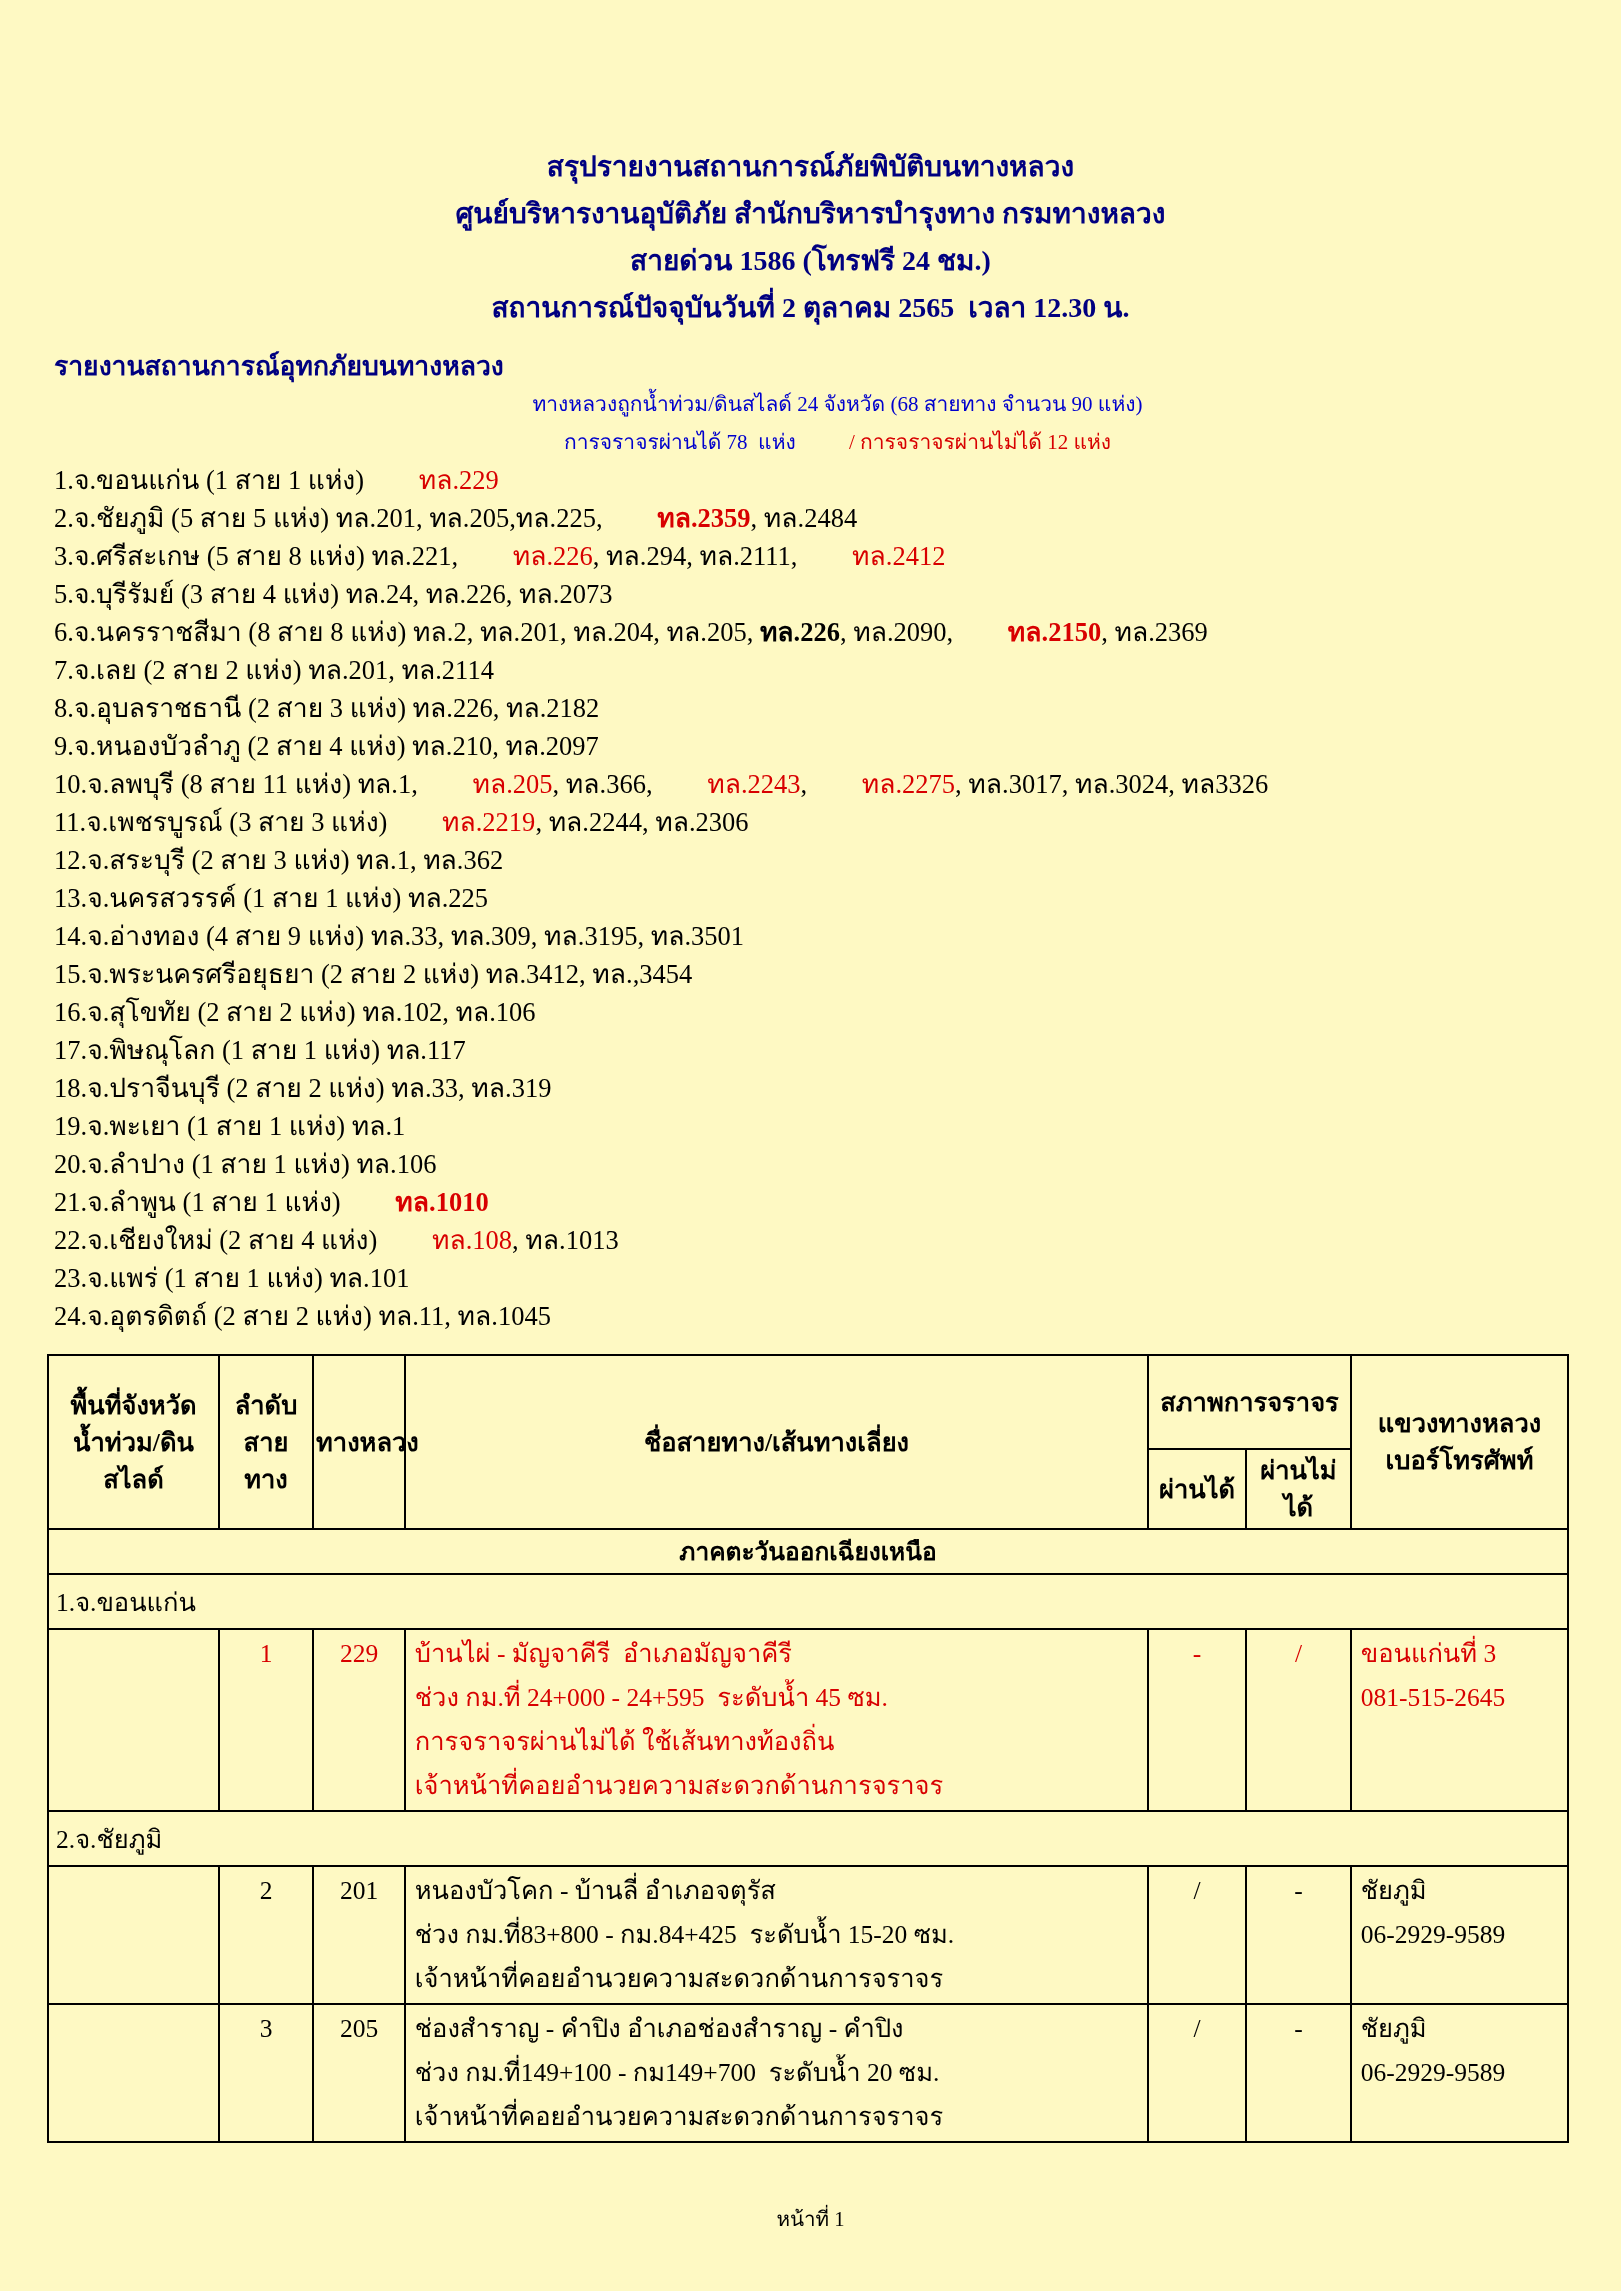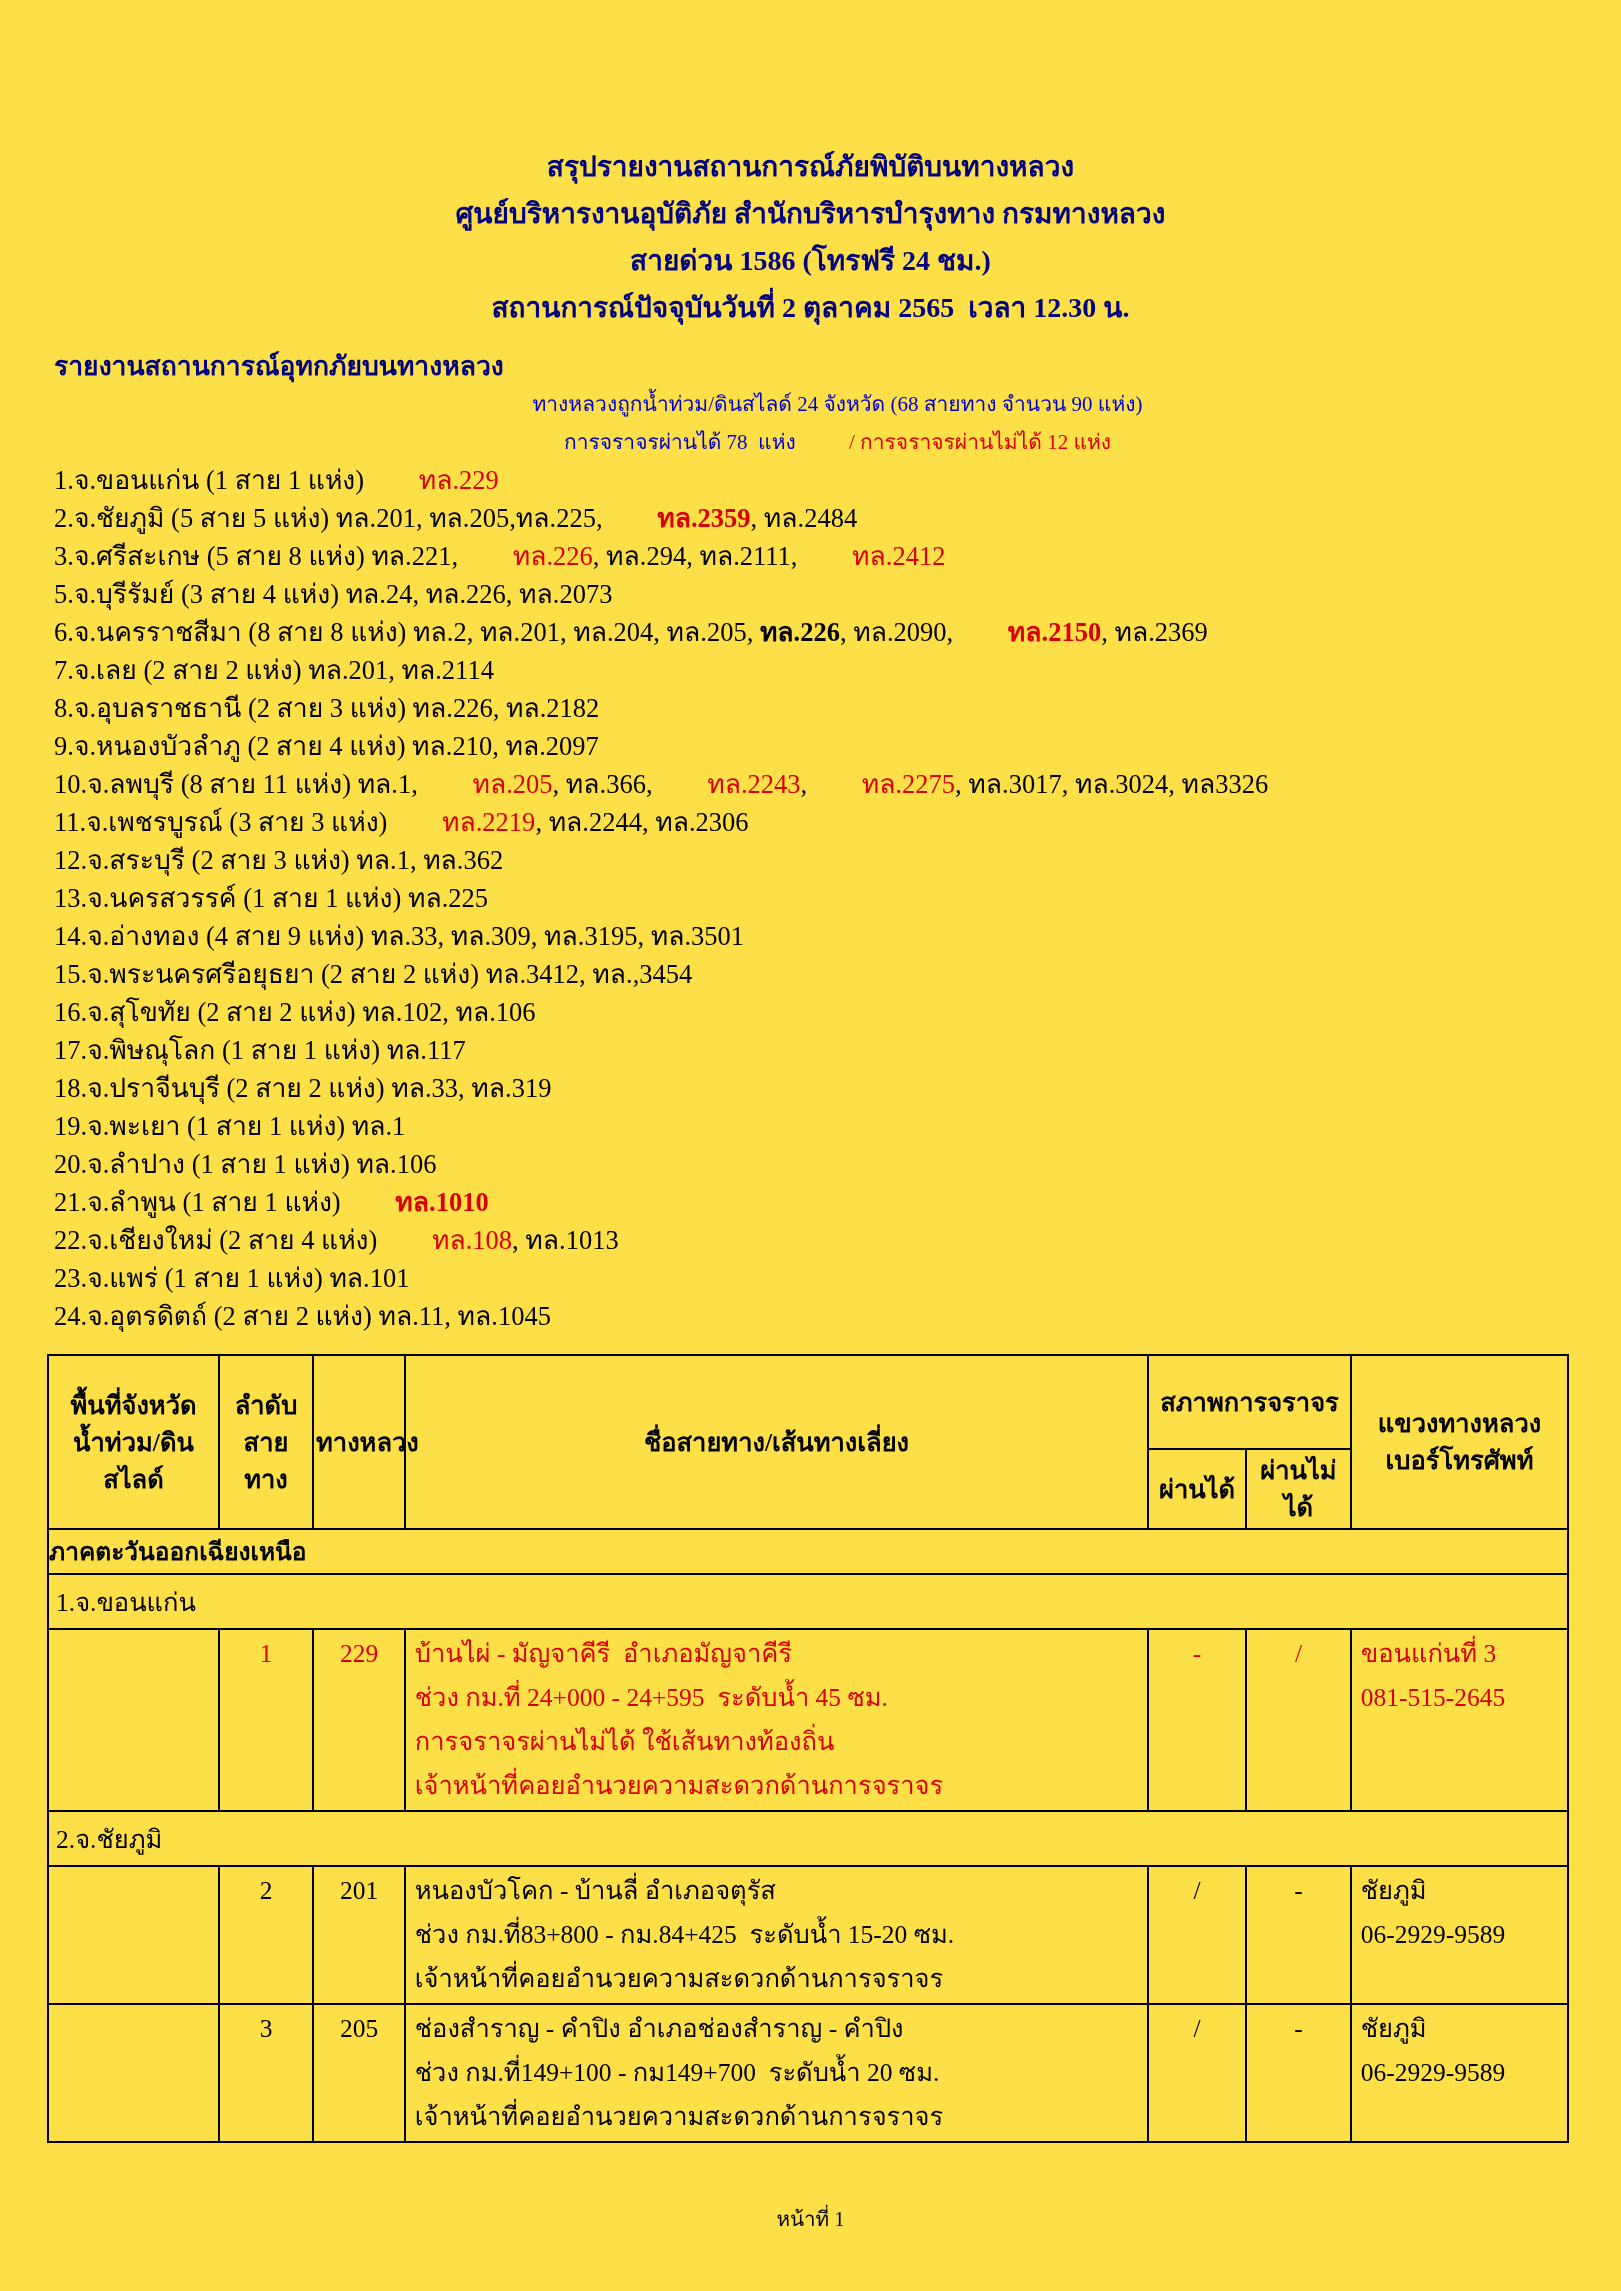--- a/index.html
+++ b/index.html
@@ -1,17 +1,17 @@
 <!DOCTYPE html>
 <html><head>
 <meta charset="utf-8">
 <style>
   html, body { margin:0; padding:0; background:#ffffff; }
   .page {
-    position:relative; width:1621px; height:2292px; background:#fde047;
+    position:relative; width:1621px; height:2292px; background:#fef9c3;
     font-family:"Liberation Serif","DejaVu Serif",serif; color:#000;
     overflow:hidden;
   }
   .title-block { padding-top:143px; text-align:center; }
   .title-line { font-size:28px; font-weight:bold; color:#000080; line-height:47px; white-space:pre-wrap; }
 
   .intro { margin:15.7px 0 0 54px; }
   .intro-heading { font-size:26.5px; font-weight:bold; color:#000080; line-height:38px; white-space:pre-wrap; }
   .intro-line { font-size:21px; line-height:38px; white-space:pre-wrap;text-align:center; }
   .province-list > div { font-size:26.5px; line-height:38px; white-space:pre-wrap; color:#000; }
@@ -19,21 +19,21 @@
   .blue { color:#0000cd; }
   .red  { color:#d80000;margin-left:48px; }
   .bold { font-weight:bold; }
 
   table.flood { border-collapse:collapse; width:1519px; margin:19.6px 0 0 47px; table-layout:fixed; }
   table.flood th, table.flood td { border:2.9px solid #000; }
   thead th { font-weight:bold; font-size:25.5px; text-align:center; line-height:37px; padding:2px; }
   tr.hdr-main { height:94px; }
   tr.hdr-sub  { height:49px; }
 
-  td.region-cell   { height:39px; text-align:left; font-weight:bold; font-size:24.5px; }
+  td.region-cell   { height:39px; text-align:center; font-weight:bold; font-size:24.5px; }
   td.province-cell { height:49px; font-size:25.5px; padding-left:7px; vertical-align:middle; }
 
   tbody td { font-size:25.5px; vertical-align:top; padding:2px 0; }
   .cell-line { line-height:44px; white-space:pre-wrap; }
   td.c-seq, td.c-highway, td.c-pass, td.c-block { text-align:center; }
   td.c-desc, td.c-office { padding-left:8.8px; padding-right:20px; }
   tr.red-row td { color:#d80000; }
 
   .footer { margin-top:59px; text-align:center; font-size:20.6px; color:#000; }
 </style>

